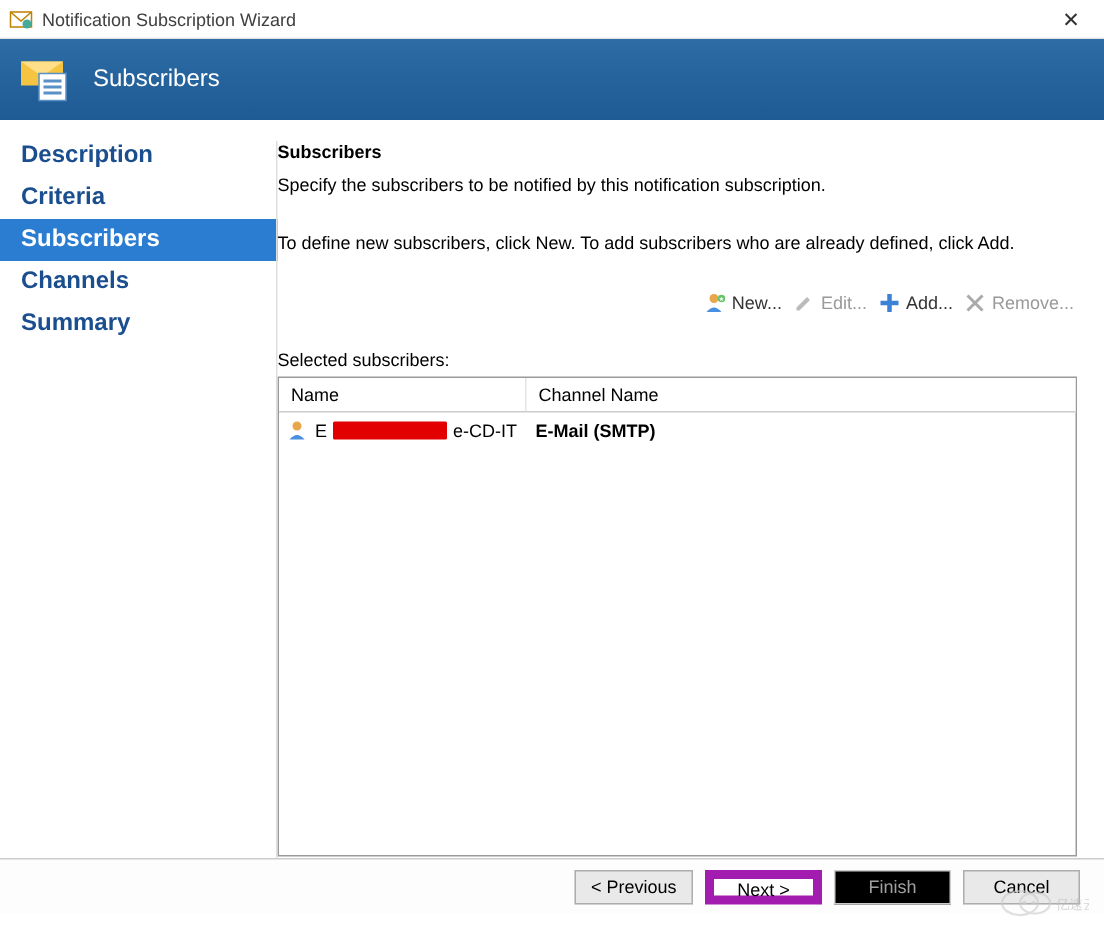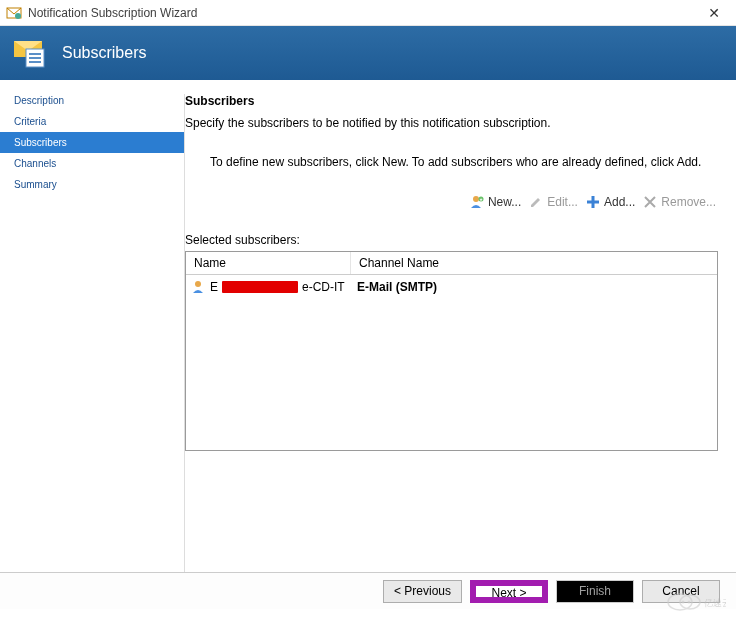--- a/index.html
+++ b/index.html
@@ -9,36 +9,36 @@
     .title-bar .app-icon { width: 16px; height: 16px; margin-right: 6px; }
     .title-bar .title { flex: 1; font-size: 12px; color: #404040; }
     .title-bar .close { width: 32px; text-align: center; font-size: 14px; color: #333; cursor: pointer; }
     
     .banner { height: 54px; background: linear-gradient(180deg, #2d6ca5 0%, #1e5a93 100%); display: flex; align-items: center; padding: 0 12px; }
     .banner-icon { width: 36px; height: 36px; margin-right: 14px; display:flex; align-items:center; justify-content:center;}
     .banner-title { color: #fff; font-size: 16px; font-weight: 400; }
     
     .main { display: flex; height: 492px; }
     .sidebar { width: 185px; padding-top: 10px; }
-    .nav-item { padding: 5px 14px; color: #1a4e8e; cursor: pointer; font-size: 10px; }
+    .nav-item { padding: 5px 14px; color: #1a4e8e; cursor: pointer; font-size: 16px; font-weight: bold; }
     .nav-item.active { background: #2b7dd1; color: #fff; }
     
     .content { flex: 1; padding: 14px 18px 0 0; position: relative; }
     .divider-v { position: absolute; left: -1px; top: 14px; bottom: 0; width: 0px; border-left: 1px solid #ddd;}
     .section-title { font-weight: 700; font-size: 12px; margin-bottom: 8px; }
     .section-desc { font-size: 12px; margin-bottom: 24px; }
-    .section-help { font-size: 12px; margin-bottom: 24px; line-height: 1.4; margin-left: 25px; }
+    .section-help { font-size: 12px; margin-bottom: 24px; line-height: 1.4; }
     
     .toolbar { display: flex; justify-content: flex-end; gap: 8px; margin-bottom: 24px; padding-right: 2px;}
     .tb-btn { display: inline-flex; align-items: center; gap: 4px; font-size: 12px; color: #333; cursor: pointer; }
     .tb-btn.disabled { color: #999; }
     .tb-icon { width: 14px; height: 14px; display:inline-flex; align-items:center; justify-content:center;}
     
     .list-label { font-size: 12px; margin-bottom: 4px; }
-    .grid { border: 1px solid #9a9a9a; height: 200px; background: #fff; }
+    .grid { border: 1px solid #9a9a9a; height: 320px; background: #fff; }
     .grid-header { display: flex; border-bottom: 1px solid #ccc; background: #fff; }
     .col { padding: 4px 8px; font-size: 12px; }
     .col-name { width: 165px; border-right: 1px solid #e5e5e5; }
     .col-type { flex: 1; }
     .grid-row { display: flex; align-items: center; padding: 2px 0; }
     .row-cell { padding: 3px 6px; font-size: 12px; display:flex; align-items:center; gap:4px;}
     .row-name { width: 165px; }
     .row-type { flex: 1; font-weight: bold; }
     .redact { background: #e20000; color: #e20000; display:inline-block; height:12px; width:76px; border-radius:1px;}
     .person-icon {width:14px; height:14px;}

